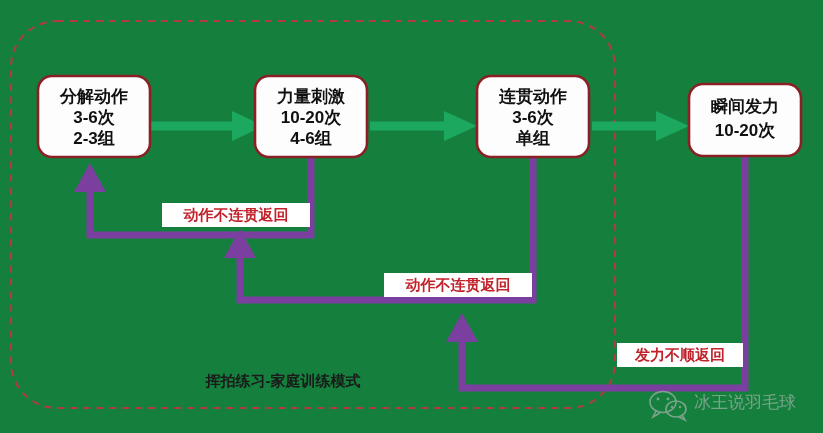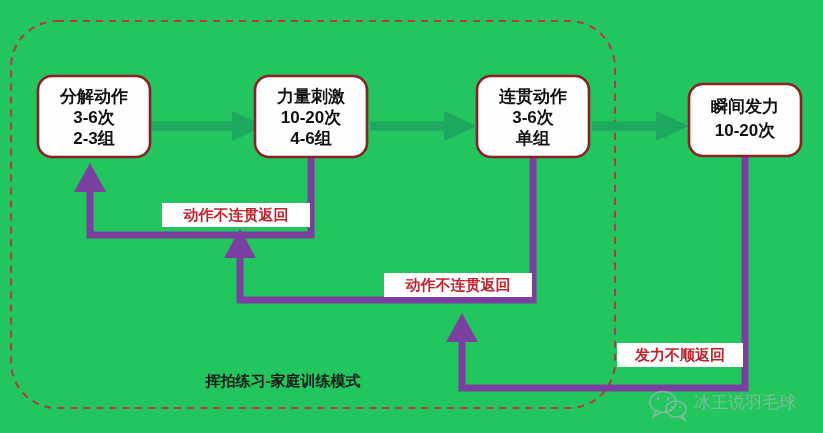--- a/index.html
+++ b/index.html
@@ -8,21 +8,21 @@
     padding: 0;
     background: #ffffff;
   }
   body {
     font-family: "Liberation Sans", "DejaVu Sans", sans-serif;
   }
   #diagram-root {
     position: relative;
     width: 823px;
     height: 433px;
-    background: #22c55e;
+    background: #15803d;
     overflow: hidden;
   }
   #flow-svg {
     position: absolute;
     top: 0;
     left: 0;
     width: 823px;
     height: 433px;
     display: block;
   }

